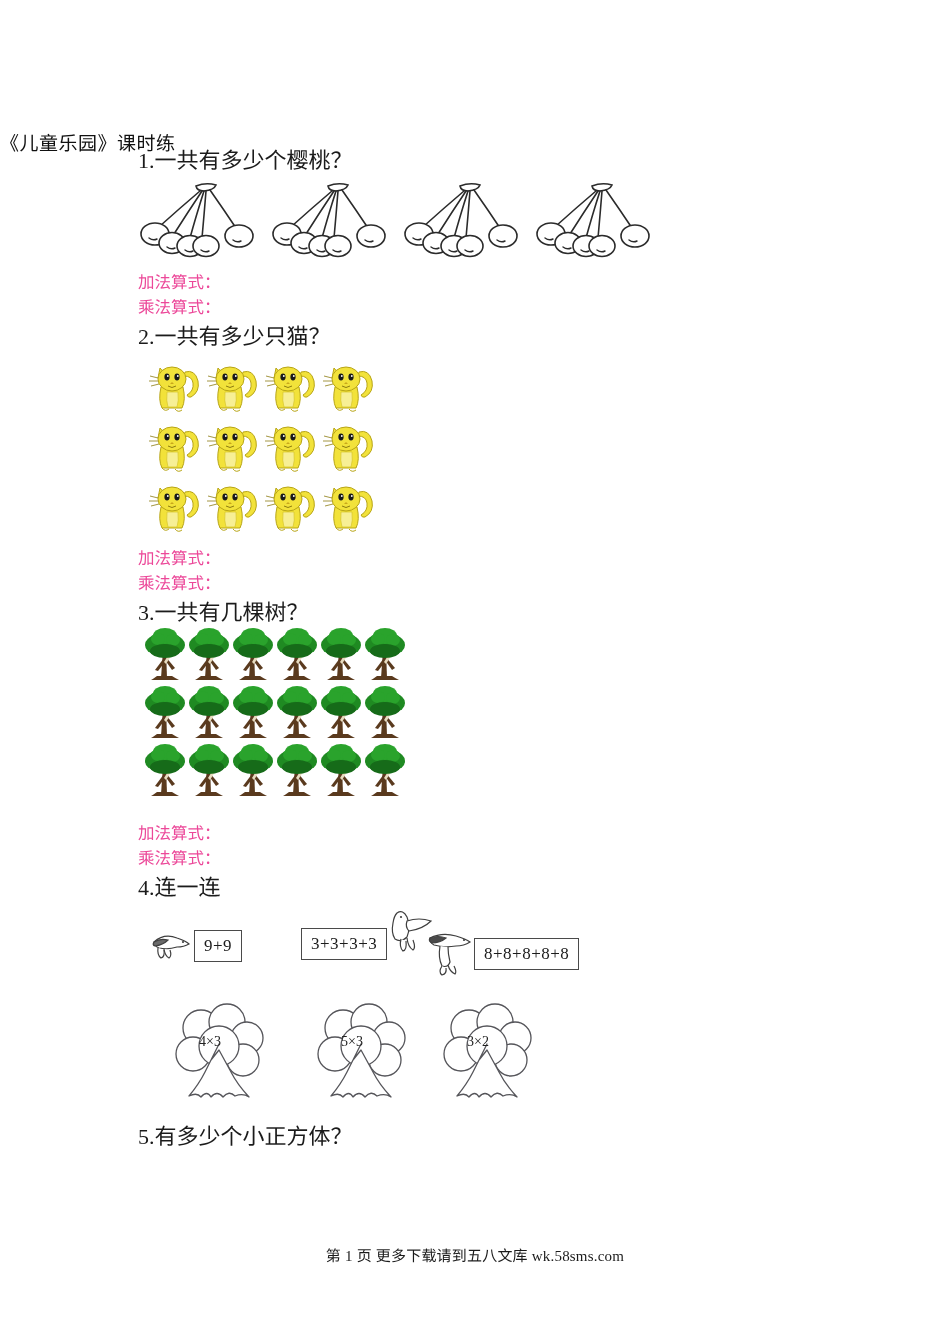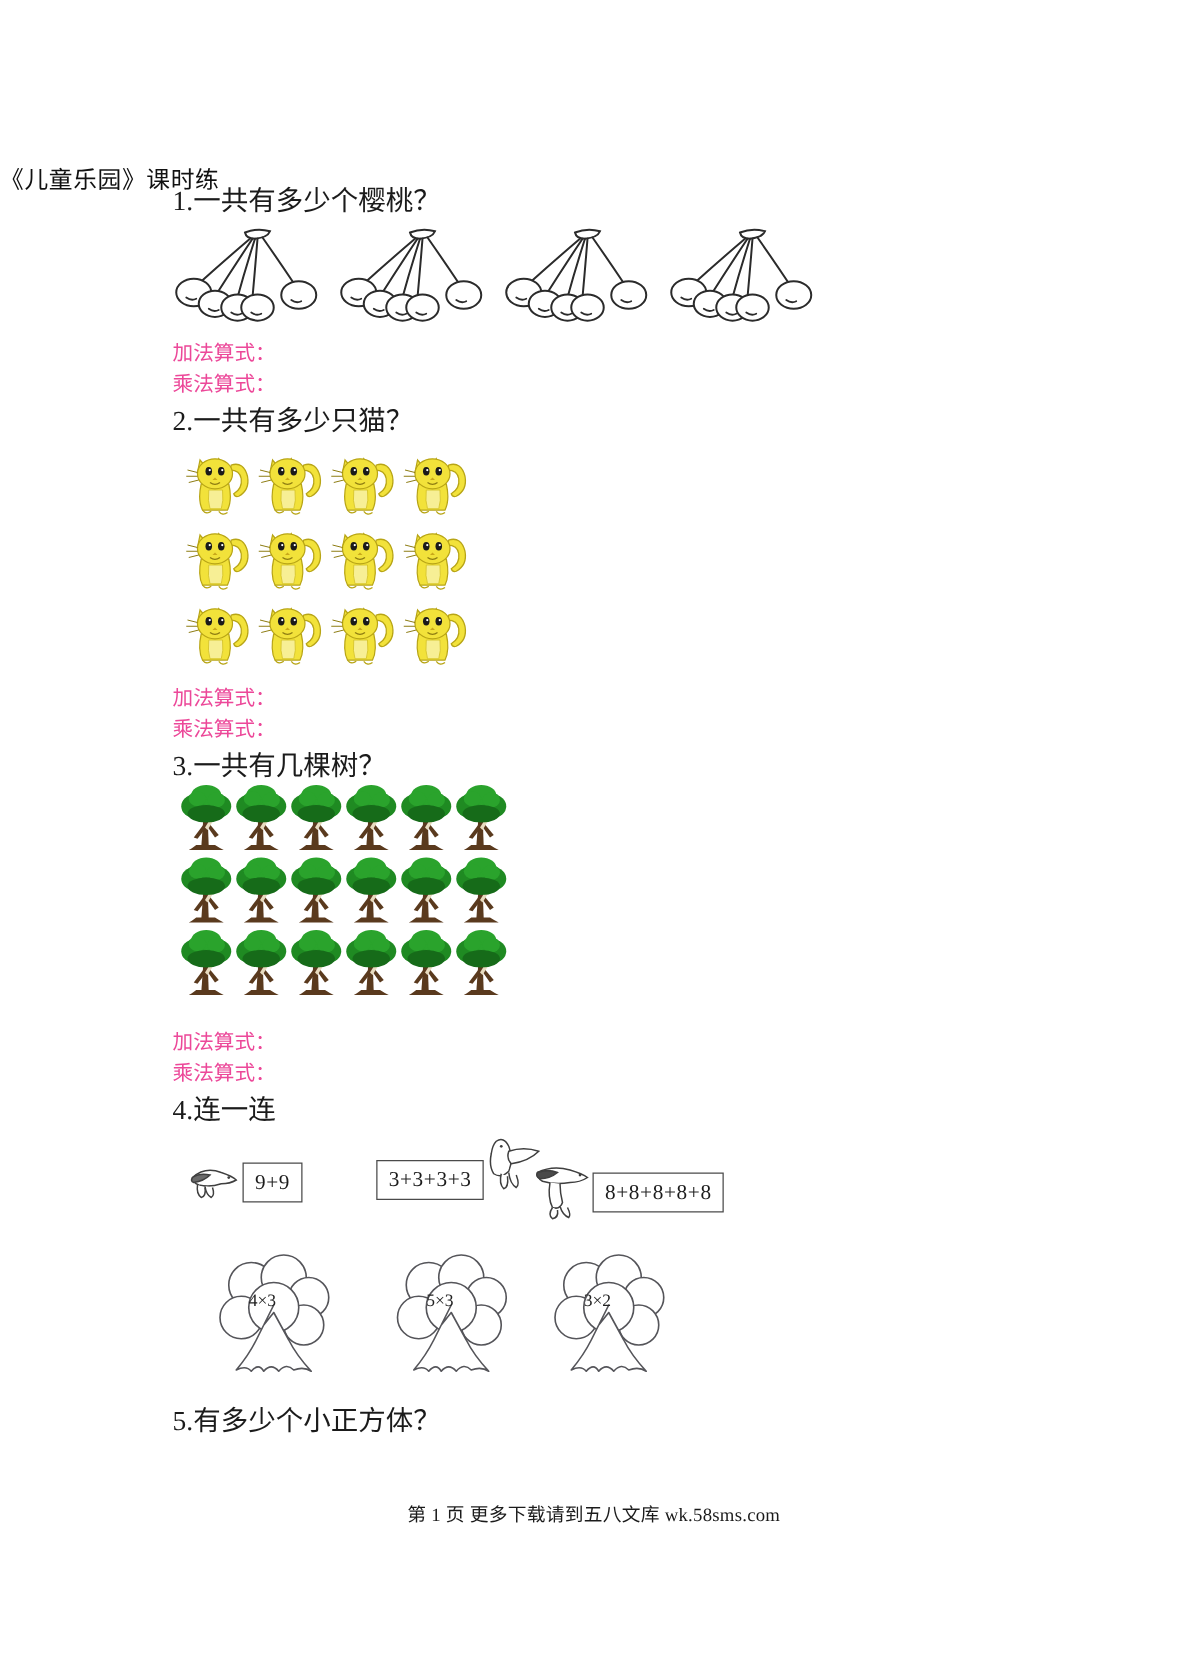--- a/index.html
+++ b/index.html
@@ -44,21 +44,21 @@
     position: absolute;
     left: 138px;
     font-size: 16.5px;
     line-height: 1.35;
     color: #ec4899;
     white-space: nowrap;
   }
   .footer {
     position: absolute;
     left: 0; right: 0;
-    top: 1200px;
+    top: 1244px;
     text-align: center;
     font-size: 15px;
     color: #1b1b1b;
     letter-spacing: 0.2px;
   }
 
   
   .fig { position: absolute; text-align: right; }
 
   

